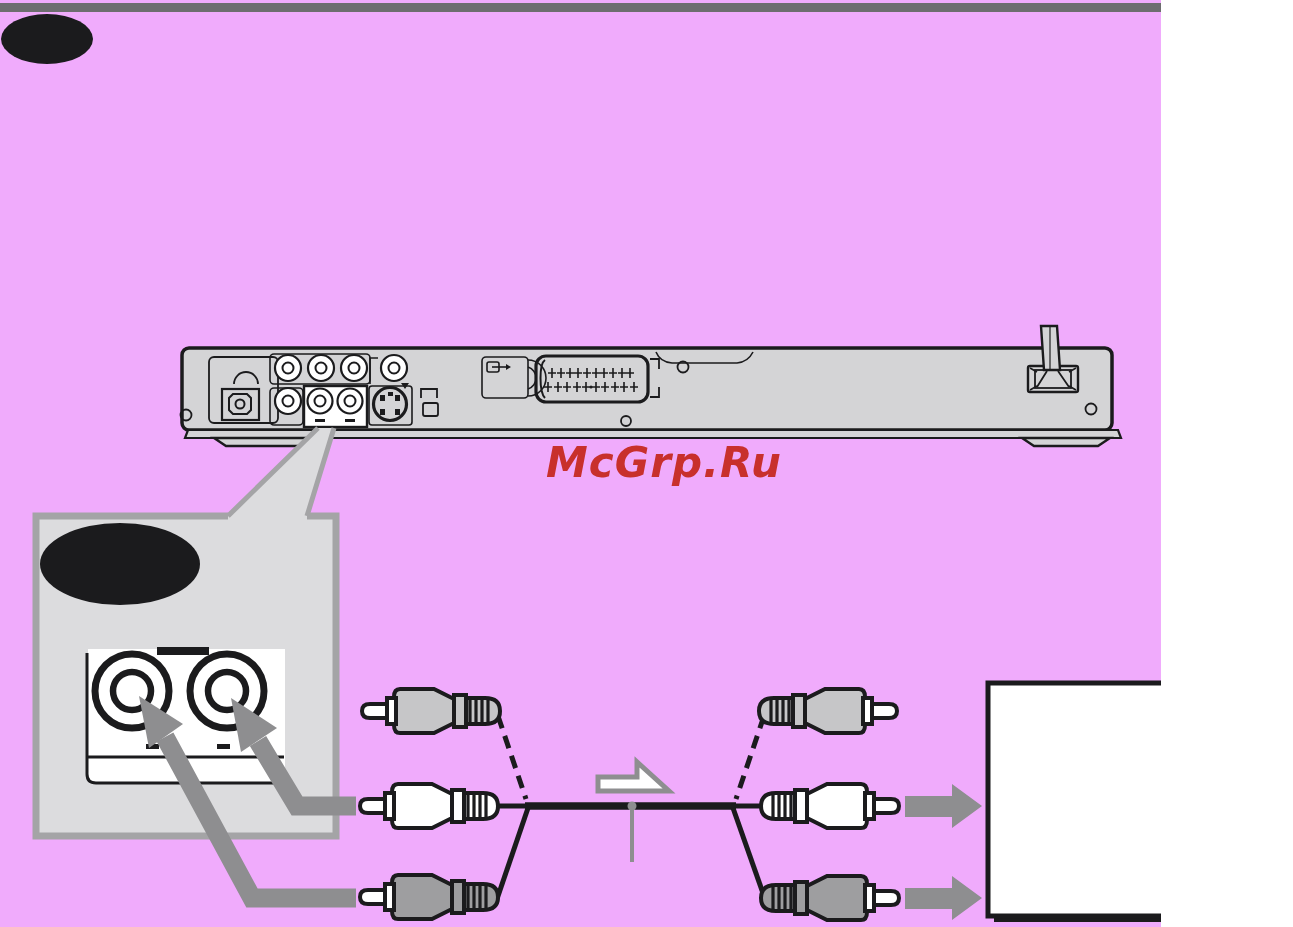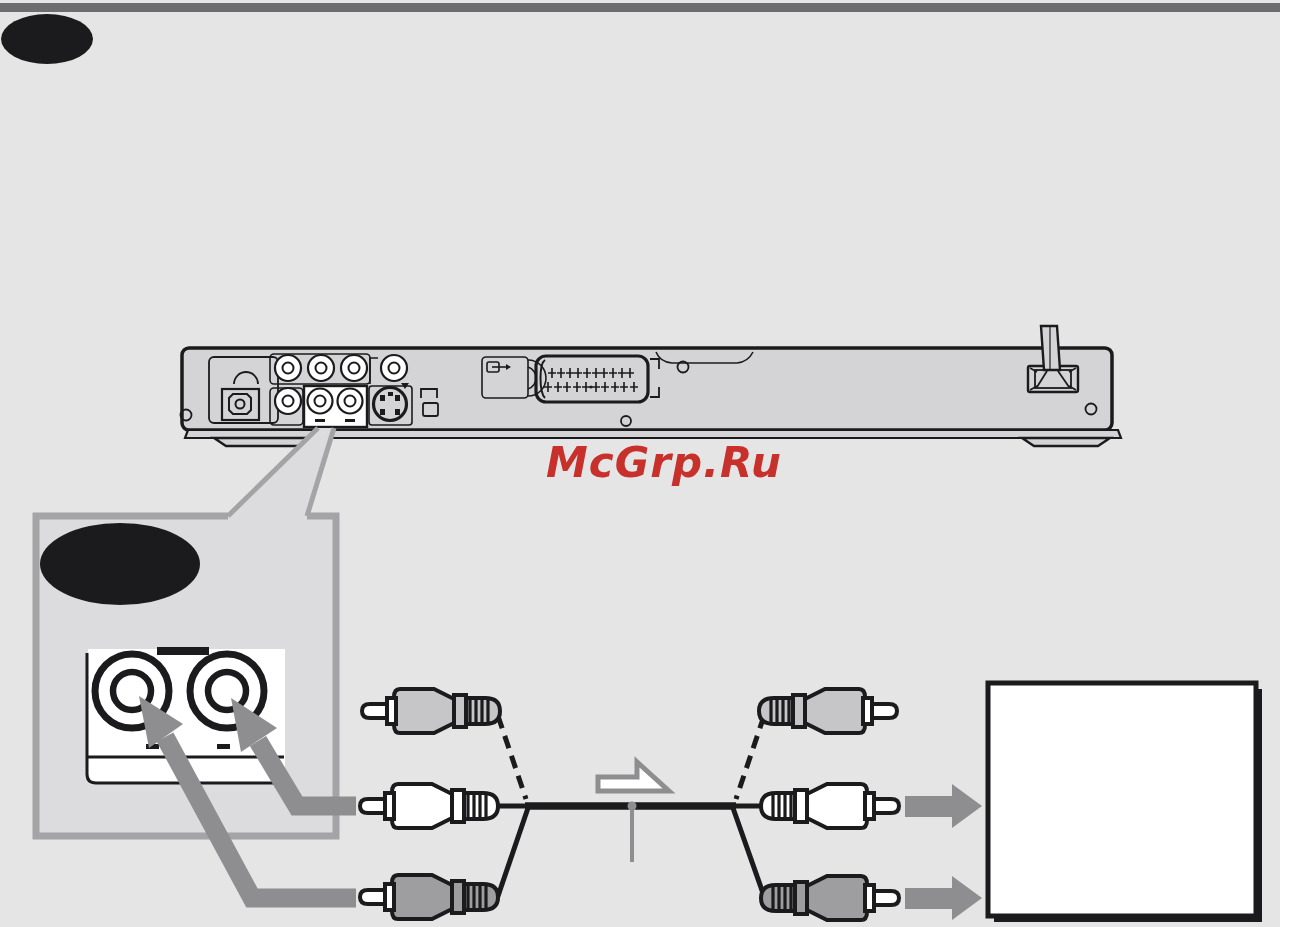--- a/index.html
+++ b/index.html
@@ -1,16 +1,16 @@
 <!DOCTYPE html>
 <html style="--top-bar: #6d6d6f; --ink: #1b1b1d; --device-fill: #d4d4d6; --callout-fill: #dcdcde; --callout-border: #a4a4a6; --arrow-gray: #8e8e90; --plug-light: #c6c6c8; --plug-white: #ffffff; --plug-dark: #9e9ea0; --panel-white: #ffffff; --watermark-red: #c8302c;"><head>
 <meta charset="utf-8">
 <style>
   html,body{margin:0;padding:0;background:#fff;}
-  .page{position:relative;width:1280px;height:927px;background:#e5e5e5;overflow:hidden;
+  .page{position:relative;width:1161px;height:927px;background:#f0abfc;overflow:hidden;
         font-family:"DejaVu Sans","Liberation Sans",sans-serif;}
   .scene{position:absolute;left:0;top:0;}
   .watermark{position:absolute;left:546px;top:438px;font-size:42px;font-style:italic;
              font-weight:bold;letter-spacing:1px;color:var(--watermark-red,#c8302c);}
   svg *{vector-effect:none;}
 </style>
 </head>
 <body>
 
 <div class="page">

